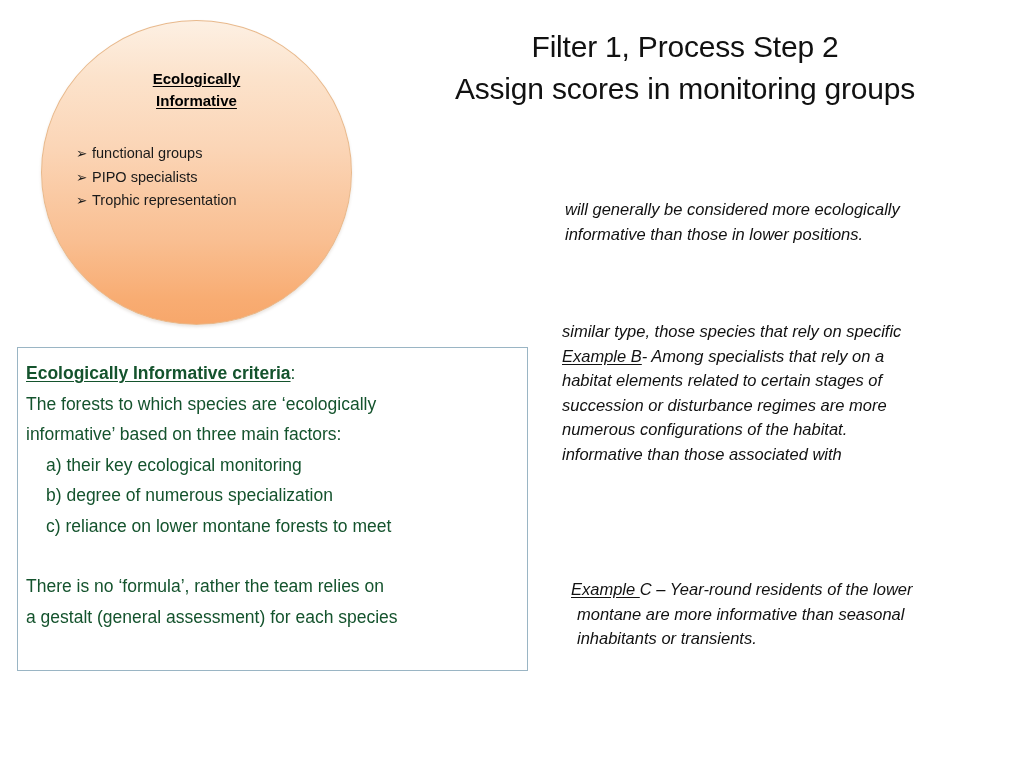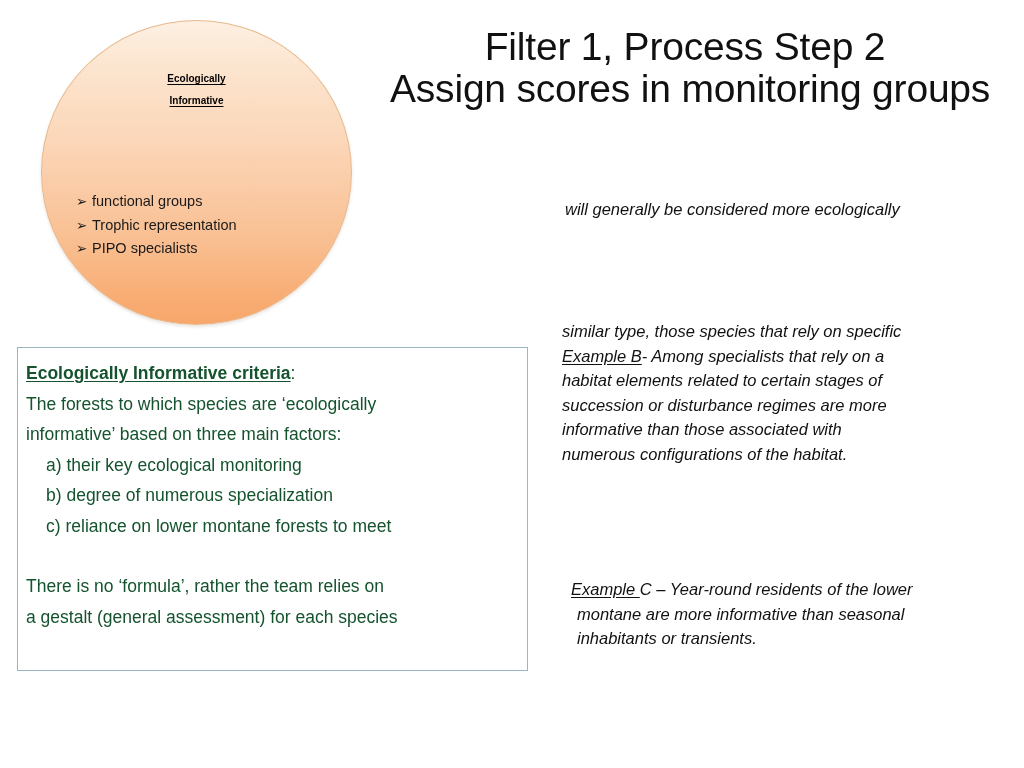--- a/index.html
+++ b/index.html
@@ -17,21 +17,21 @@
     -webkit-font-smoothing: antialiased;
   }
 
   
   #slide-title {
     position: absolute;
     left: 390px;
     top: 26px;
     width: 590px;
     text-align: center;
-    font-size: 39px;
+    font-size: 30px;
     line-height: 42px;
     font-weight: 400;
     color: #111111;
     letter-spacing: -0.2px;
   }
   #slide-title .tline { display: block; white-space: nowrap; }
 
   
   #circle-shape {
     position: absolute;
@@ -50,41 +50,40 @@
     border: 1px solid #e8b98c;
     box-sizing: border-box;
     box-shadow: 0 2px 3px rgba(120,90,60,0.16);
   }
   #circle-heading {
     position: absolute;
     left: 41px;
     top: 68px;
     width: 311px;
     text-align: center;
-    font-size: 10px;
+    font-size: 15px;
     font-weight: bold;
     line-height: 22px;
     color: #000;
   }
   #circle-heading .hline {
     display: block;
   }
   #circle-heading .hline span {
     text-decoration: underline;
     text-underline-offset: 2px;
   }
   #circle-bullets {
     position: absolute;
     left: 76px;
     top: 142px;
     width: 270px;
     font-size: 14.5px;
     line-height: 22.5px;
     color: #1a1a1a;
-    margin-top: 48px;
   }
   #circle-bullets .bul {
     display: block;
     white-space: nowrap;
   }
   #circle-bullets .bul .mark {
     display: inline-block;
     width: 16px;
     font-size: 13.5px;
   }
@@ -151,51 +150,52 @@
 <div id="circle-heading">
   <span class="hline"><span>Ecologically</span></span>
   <span class="hline"><span>Informative</span></span>
 </div>
 
 <div id="circle-bullets">
   <span class="bul">
     <span class="mark">➢</span><span>functional groups</span>
   </span>
   <span class="bul">
-    <span class="mark">➢</span><span>Trophic representation</span>
+    <span class="mark">➢</span><span>PIPO specialists</span>
   </span>
   <span class="bul">
-    <span class="mark">➢</span><span>PIPO specialists</span>
+    <span class="mark">➢</span><span>Trophic representation</span>
   </span>
 </div>
 
 <div id="criteria-box"></div>
 
 <div id="criteria-content">
   <span class="row"><span class="hdr-underline">Ecologically Informative criteria</span><span>:</span></span>
   <span class="row">The forests to which species are ‘ecologically</span>
   <span class="row">informative’ based on three main factors:</span>
   <span class="row indent">a) their key ecological monitoring</span>
   <span class="row indent">b) degree of numerous specialization</span>
   <span class="row indent">c) reliance on lower montane forests to meet</span>
   <span class="gap"></span>
   <span class="row">There is no ‘formula’, rather the team relies on</span>
   <span class="row">a gestalt (general assessment) for each species</span>
 </div>
 
 <div class="example-block" id="example-a">
   <span class="row cont">will generally be considered more ecologically</span>
+  <span class="row cont">informative than those in lower positions.</span>
 </div>
 
 <div class="example-block" id="example-b">
   <span class="row cont">similar type, those species that rely on specific</span>
   <span class="row"><span class="lead">Example B</span><span>- Among specialists that rely on a</span></span>
   <span class="row cont">habitat elements related to certain stages of</span>
   <span class="row cont">succession or disturbance regimes  are more</span>
+  <span class="row cont">numerous configurations of the habitat.</span>
   <span class="row cont">informative than those associated with</span>
-  <span class="row cont">numerous configurations of the habitat.</span>
 </div>
 
 <div class="example-block" id="example-c">
   <span class="row"><span class="lead">Example </span><span>C – Year-round residents of the lower</span></span>
   <span class="row cont">montane are more informative than seasonal</span>
   <span class="row cont">inhabitants or transients.</span>
 </div>
 
 </body></html>

